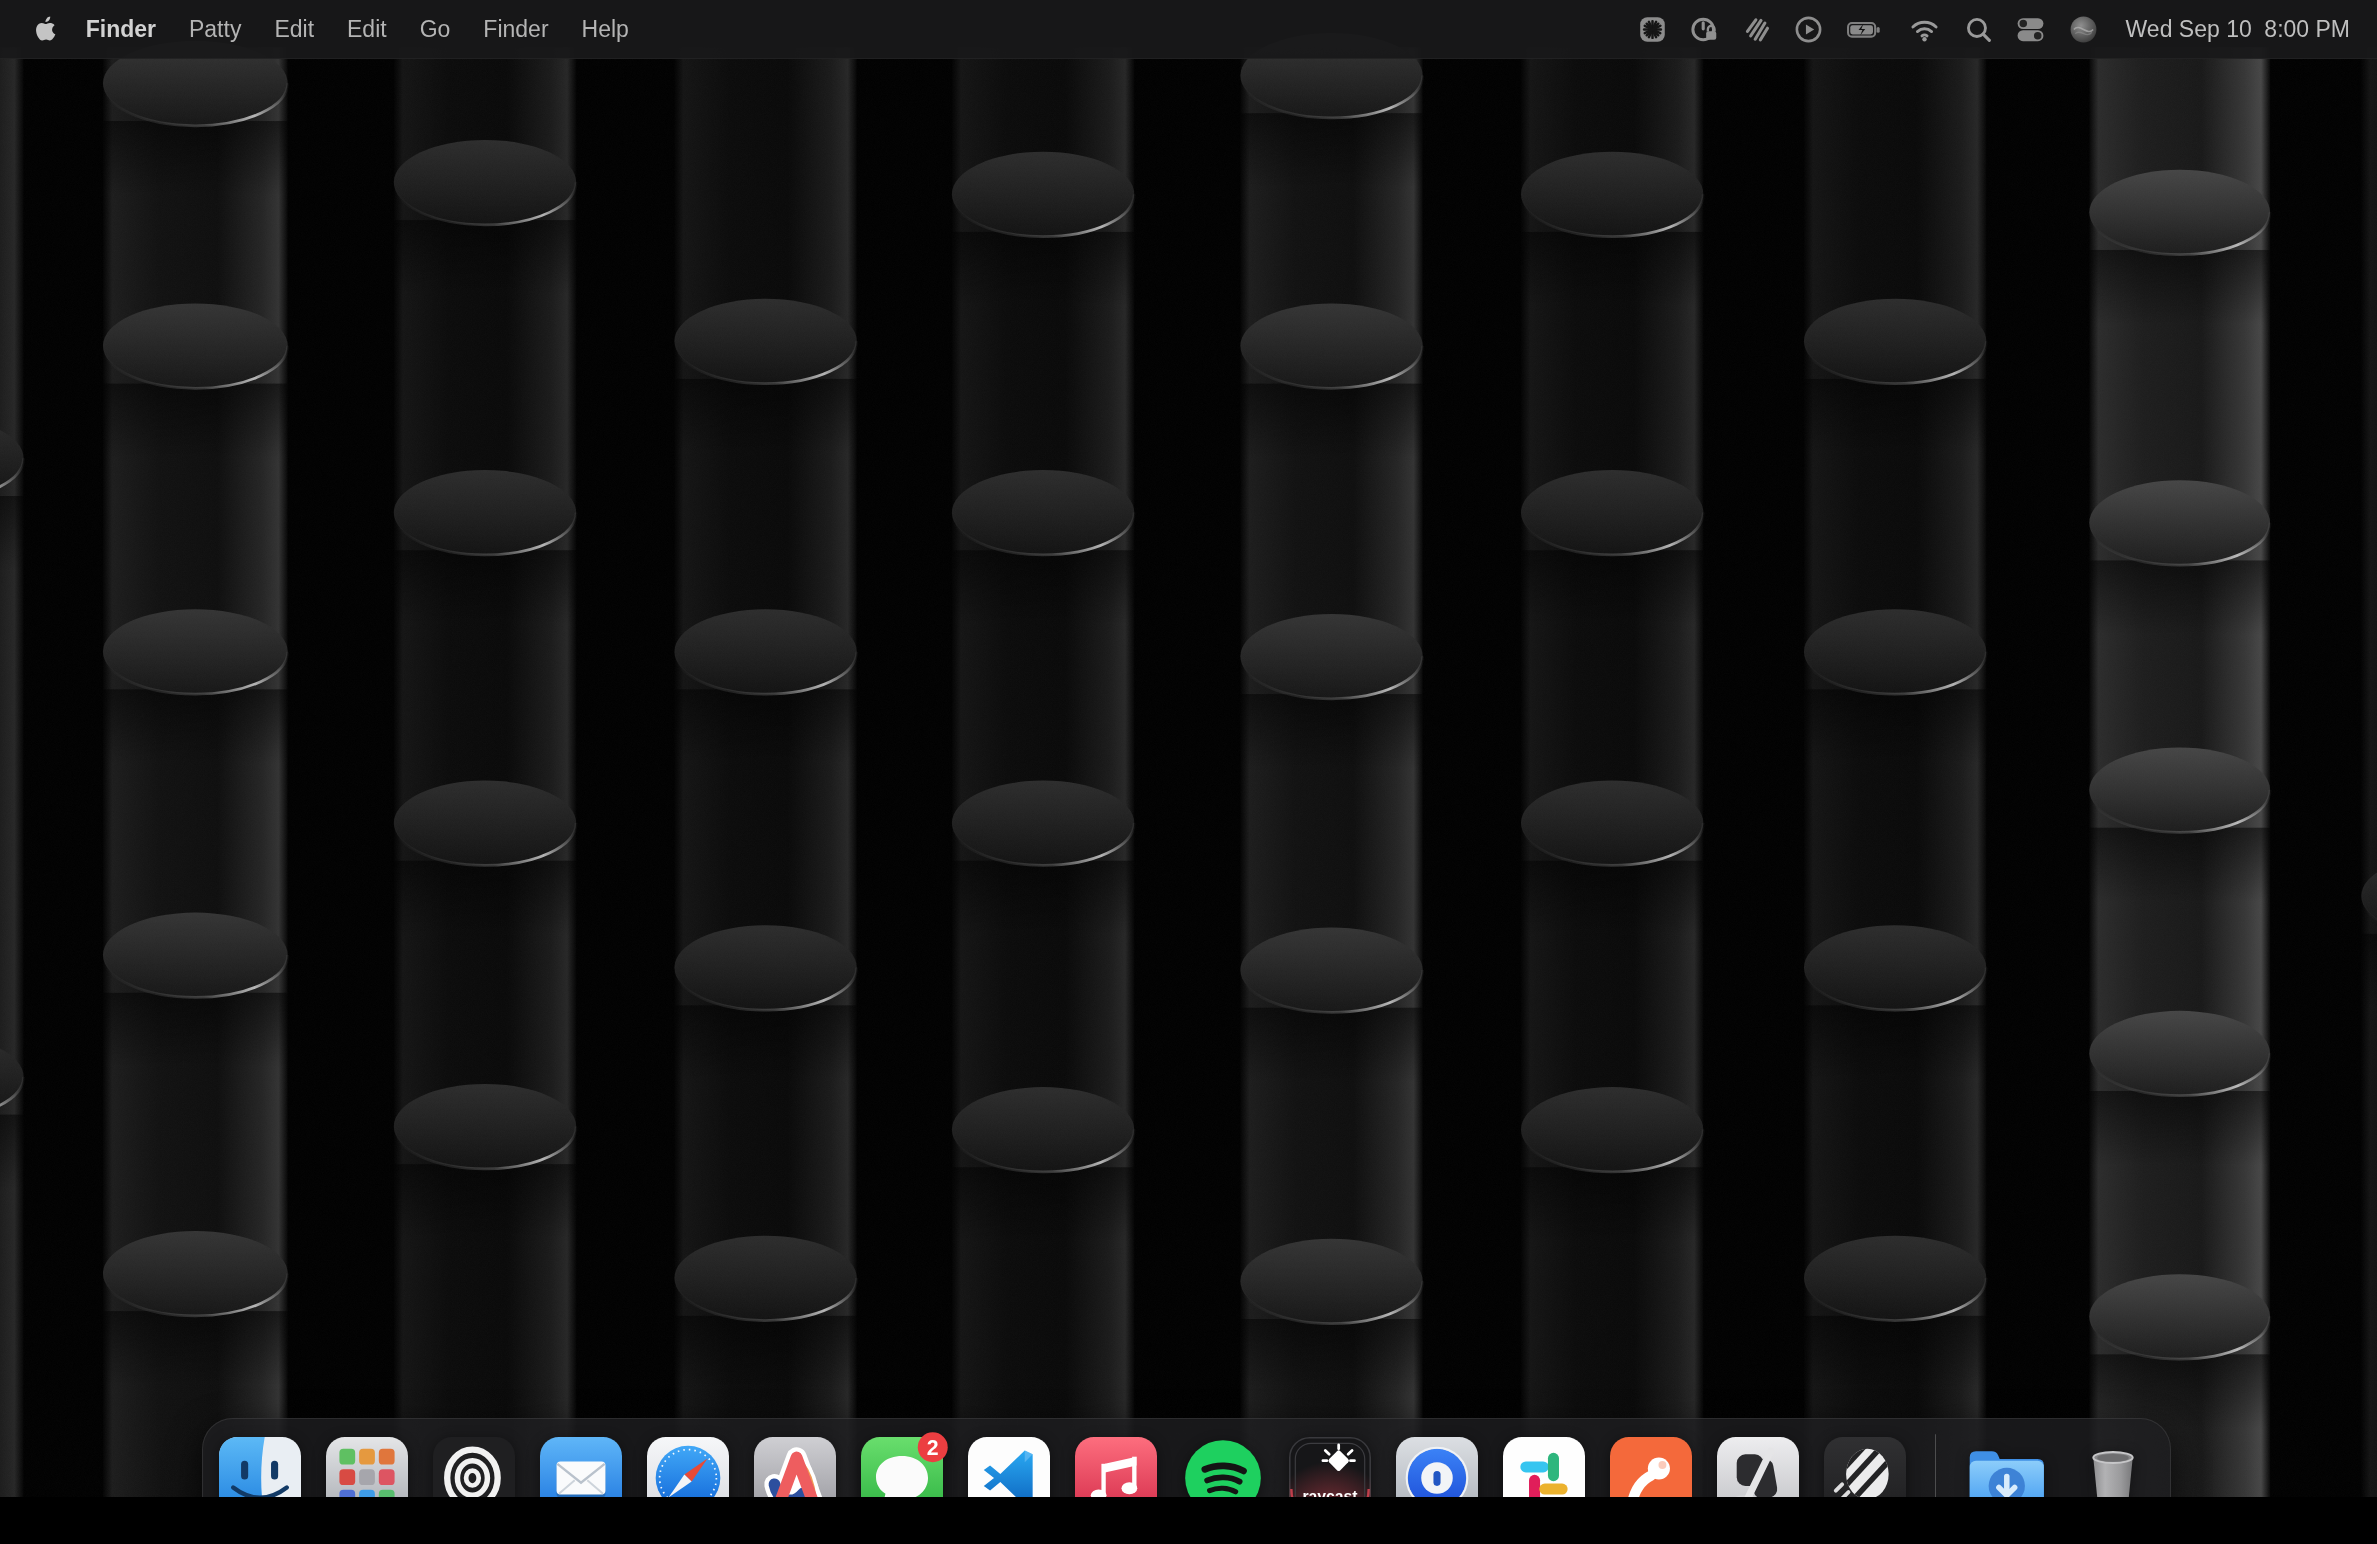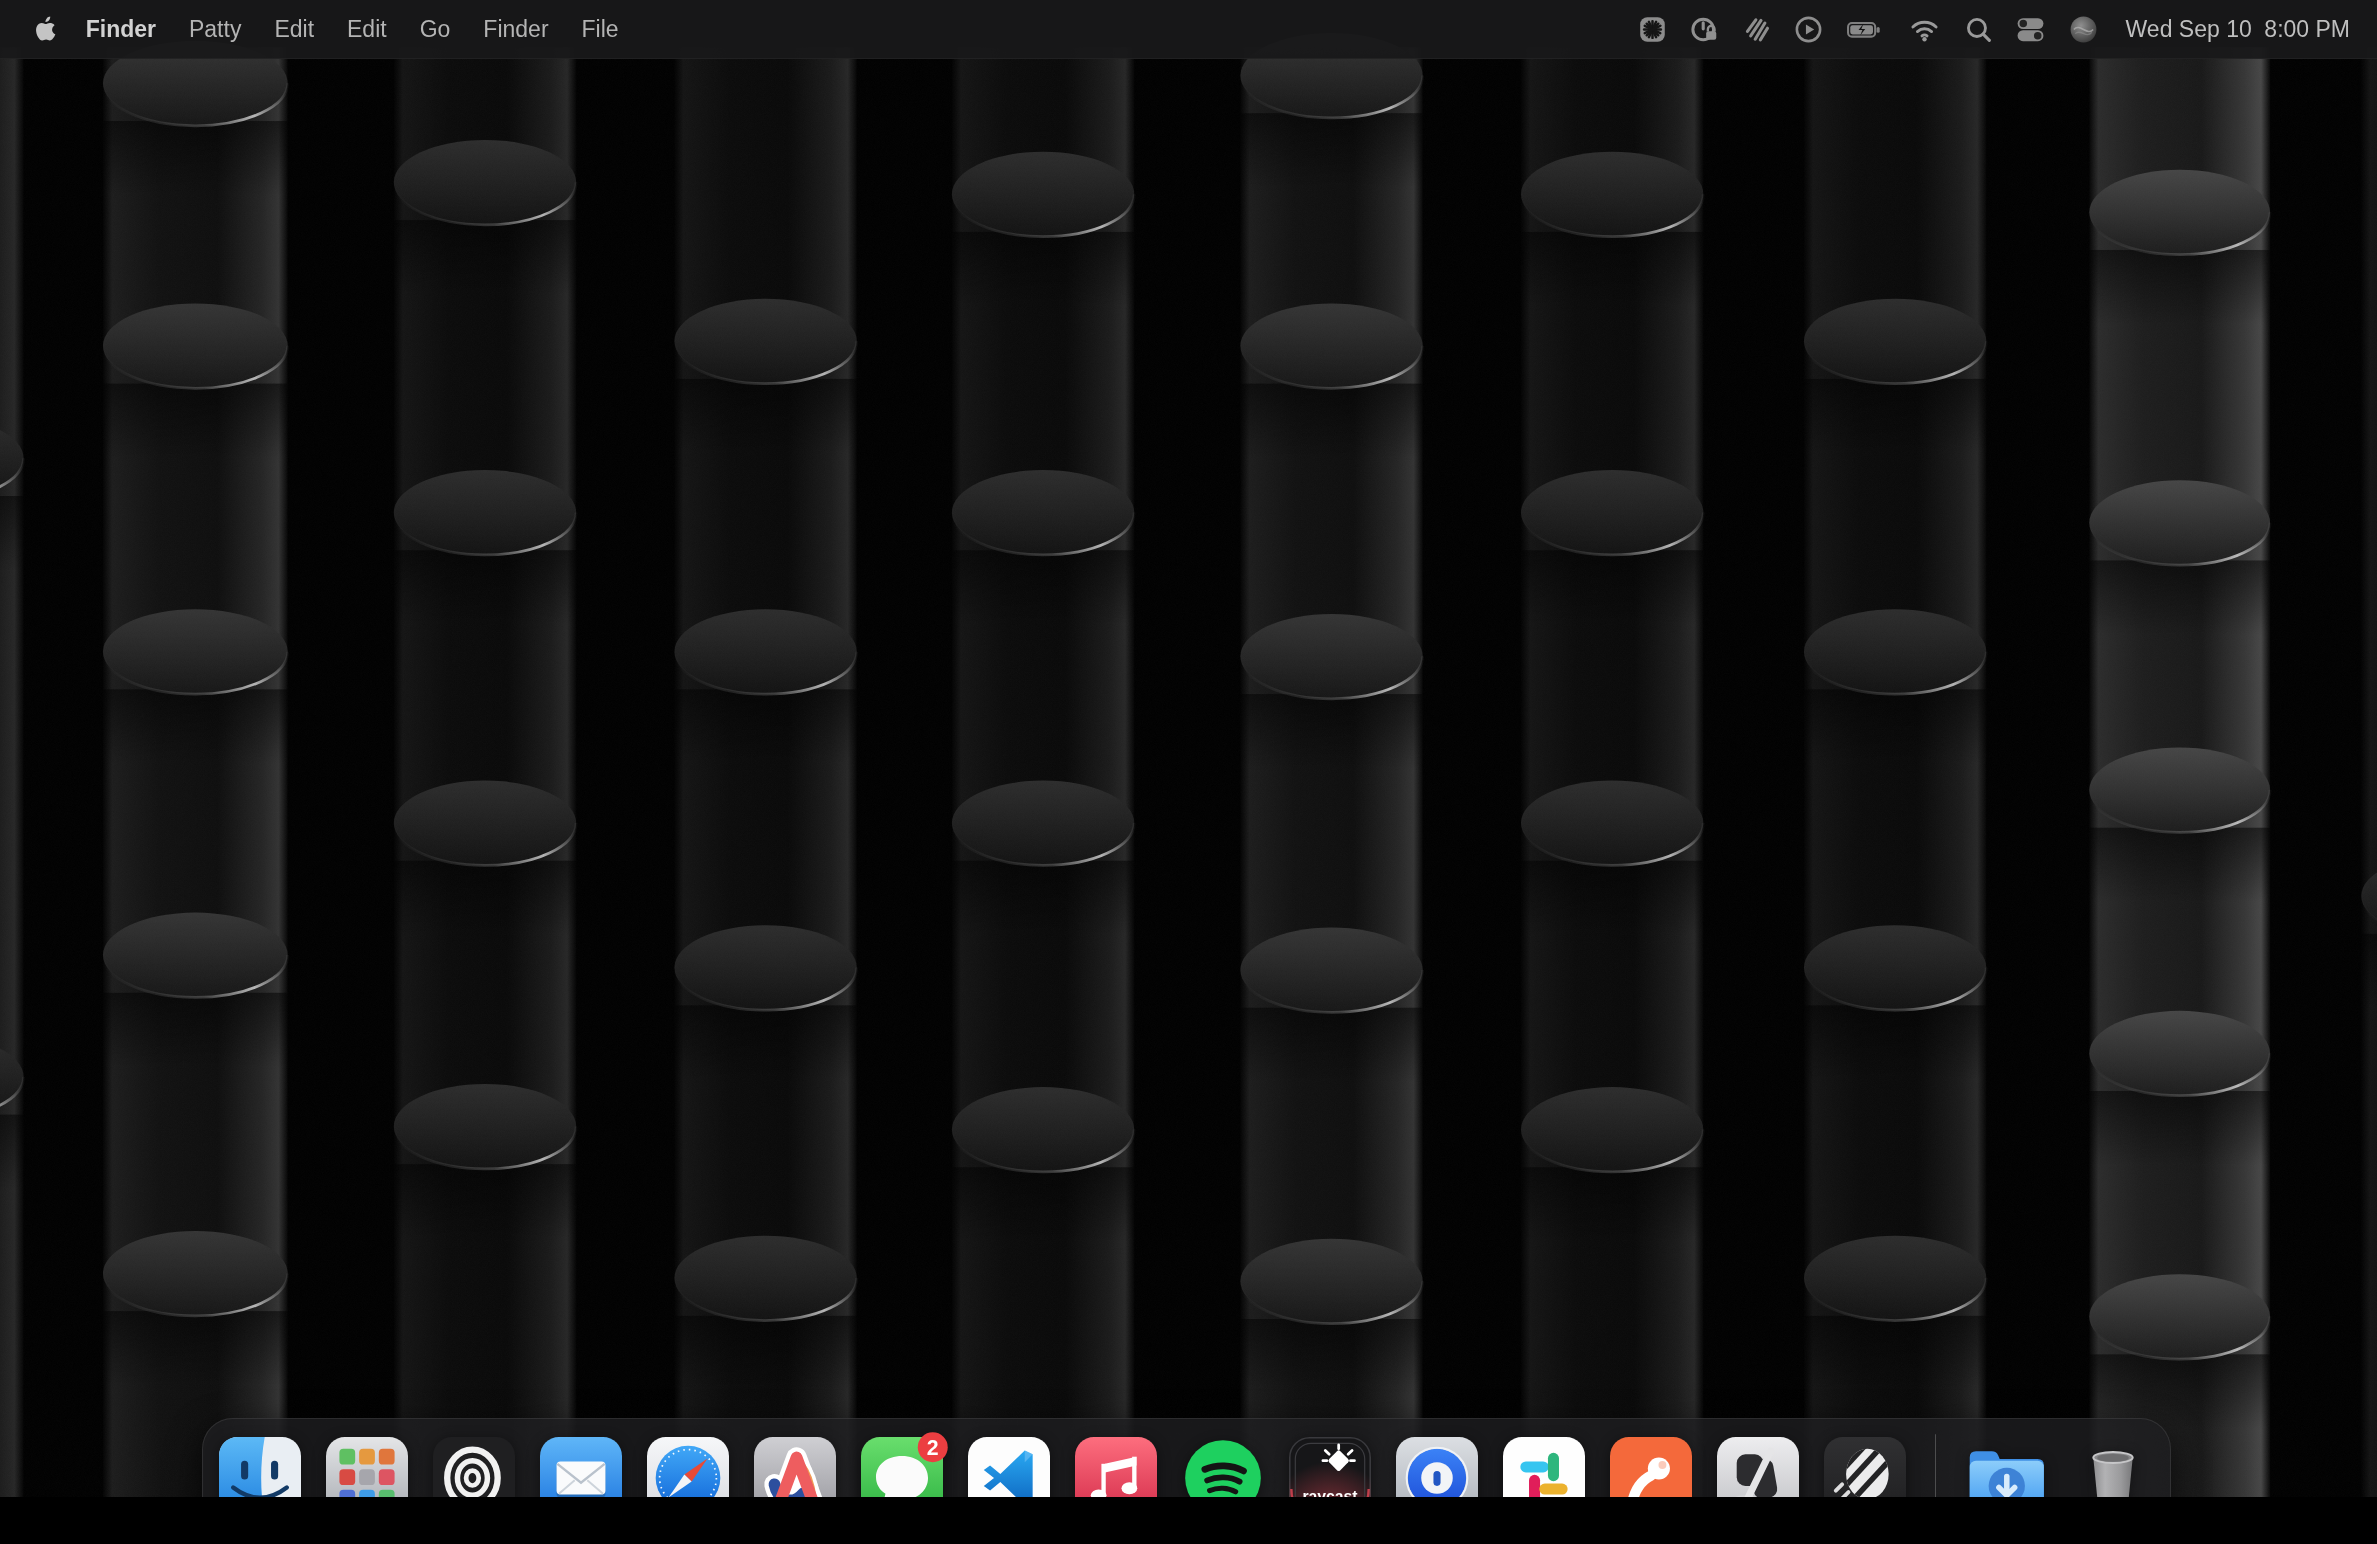--- a/index.html
+++ b/index.html
@@ -236,21 +236,21 @@
         c1.8,0,2.4,1,4,0.9c1.7,0,2.7-1.4,3.7-2.9c1.2-1.7,1.7-3.3,1.7-3.4C22.6,19.3,19.4,18.1,19.4,14.8z
         M16.3,5.2c0.8-1,1.4-2.4,1.2-3.8c-1.2,0-2.7,0.8-3.5,1.8c-0.8,0.9-1.5,2.3-1.3,3.7C14.1,7,15.5,6.2,16.3,5.2z"></path>
       </svg>
       <ul id="menu-items">
           <li class="bold">Finder</li>
           <li>Patty</li>
           <li>Edit</li>
           <li>Edit</li>
           <li>Go</li>
           <li>Finder</li>
-          <li>File</li>
+          <li>Help</li>
         </ul>
     </div>
     <div id="menubar-right">
       <span id="status-icons" style="display:flex;align-items:center;gap:21px;">
           <span class="status-icon">
             <svg width="31" height="31" viewBox="0 0 24 24">
               <rect x="2.5" y="2.5" width="19" height="19" rx="5.5" fill="#8c8c8c"></rect>
               <g stroke="#161616" stroke-width="1.9" stroke-linecap="round">
 <line x1="12" y1="5.5" x2="12" y2="18.5"></line>
                 <line x1="5.5" y1="12" x2="18.5" y2="12"></line>

